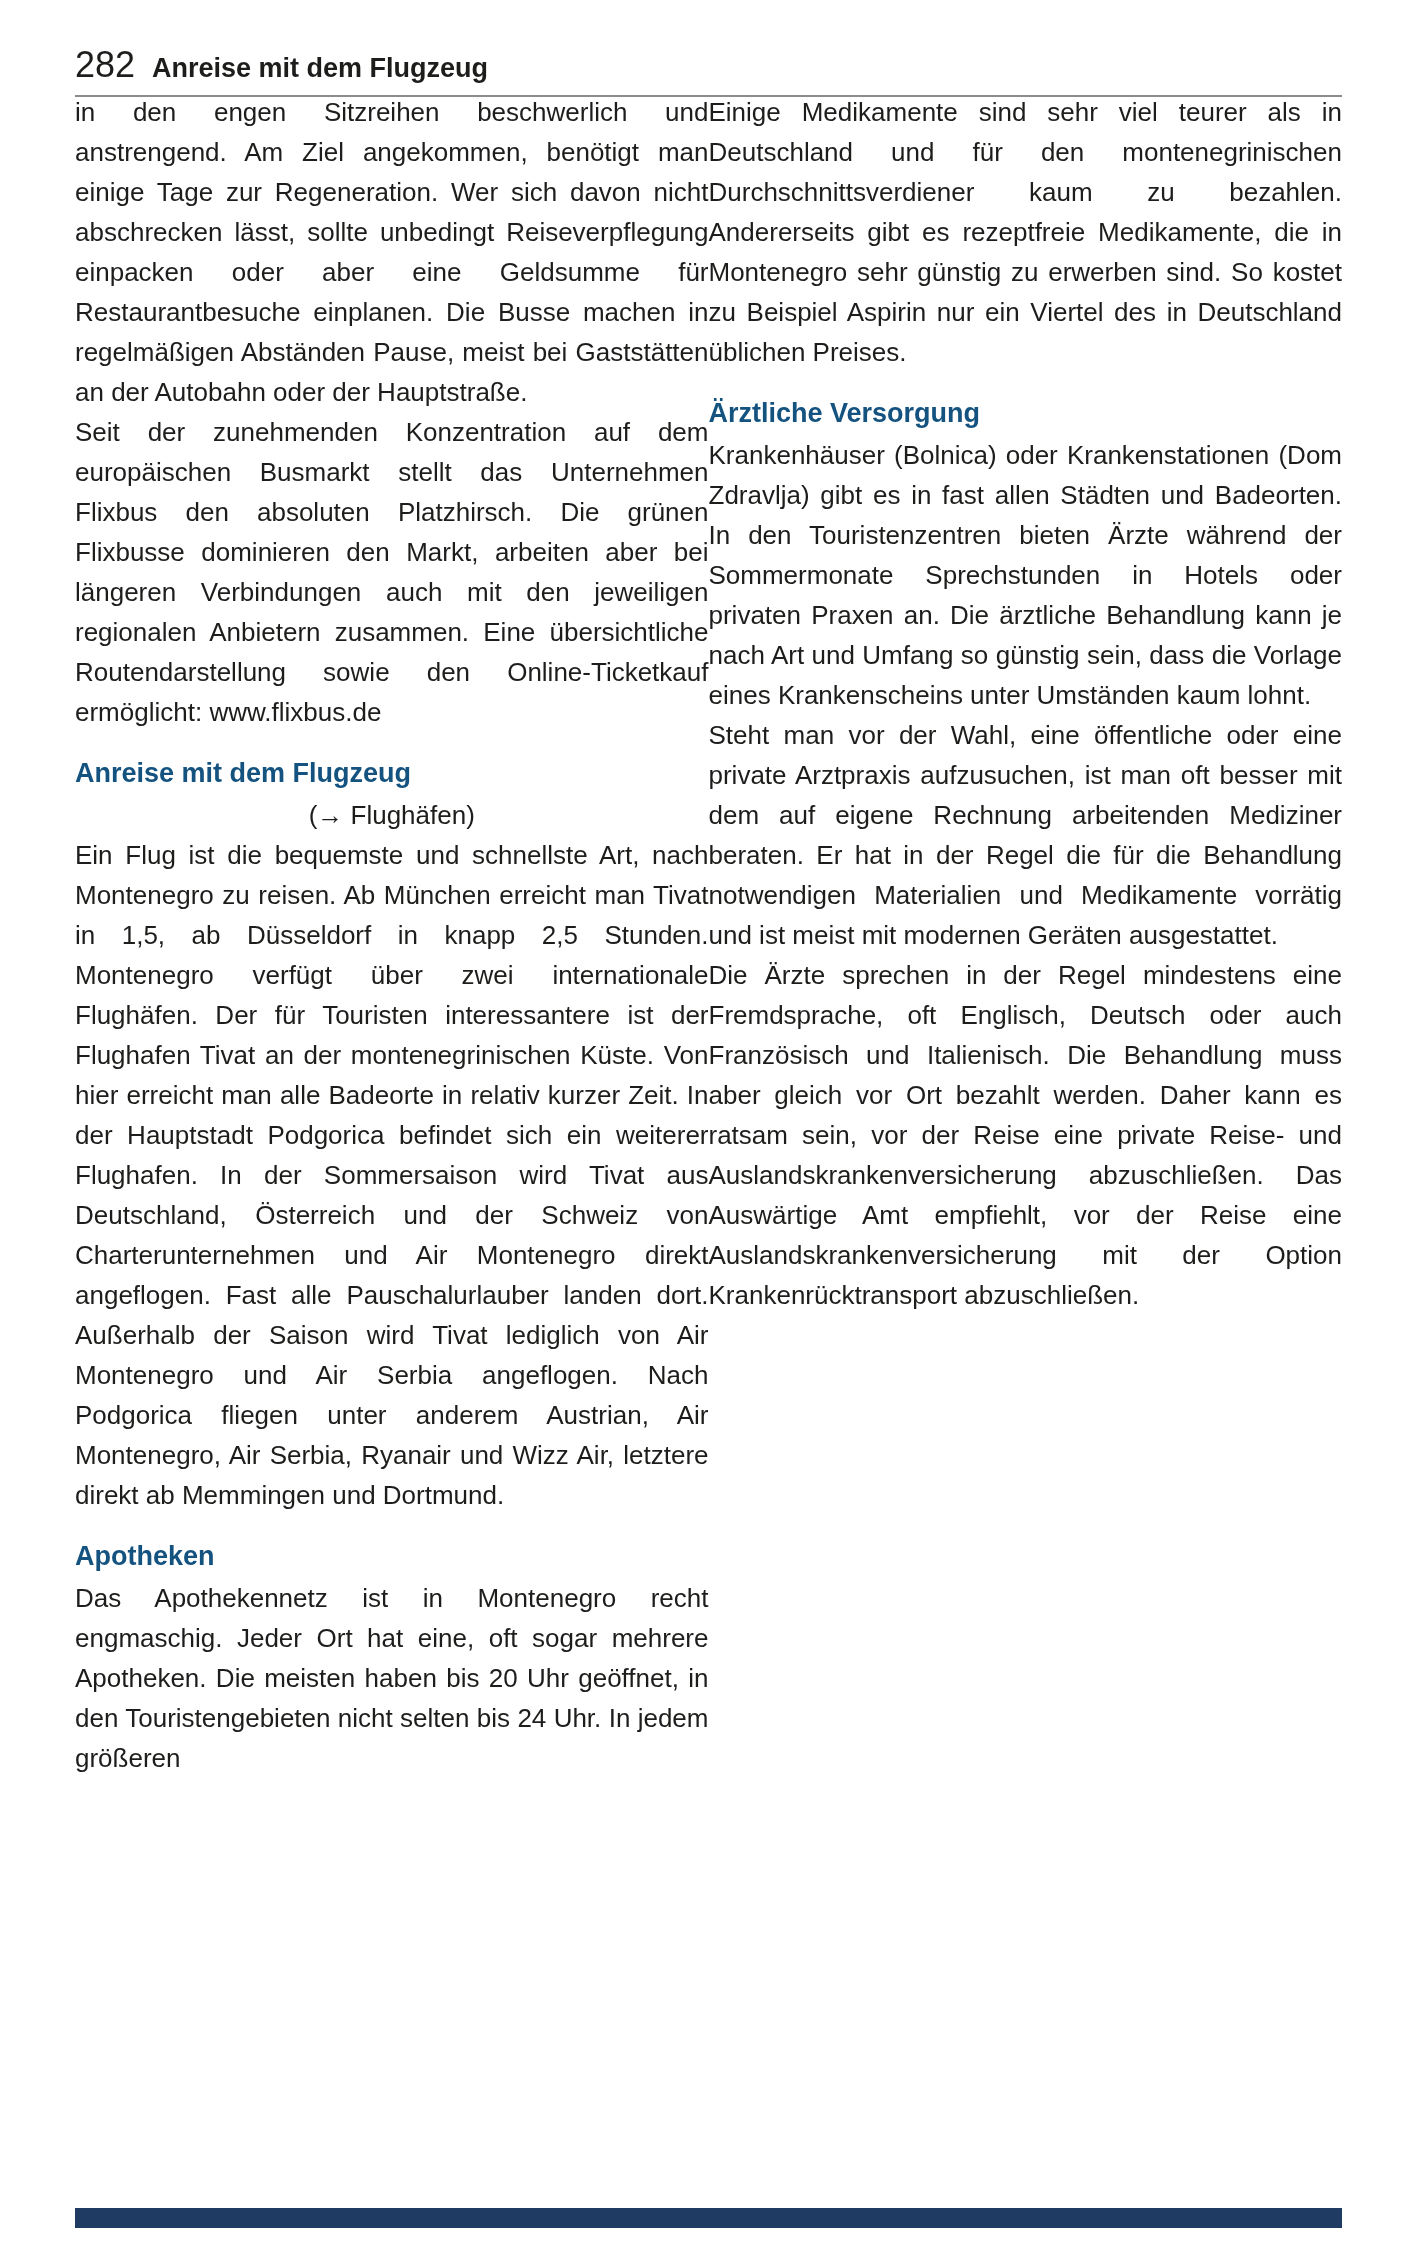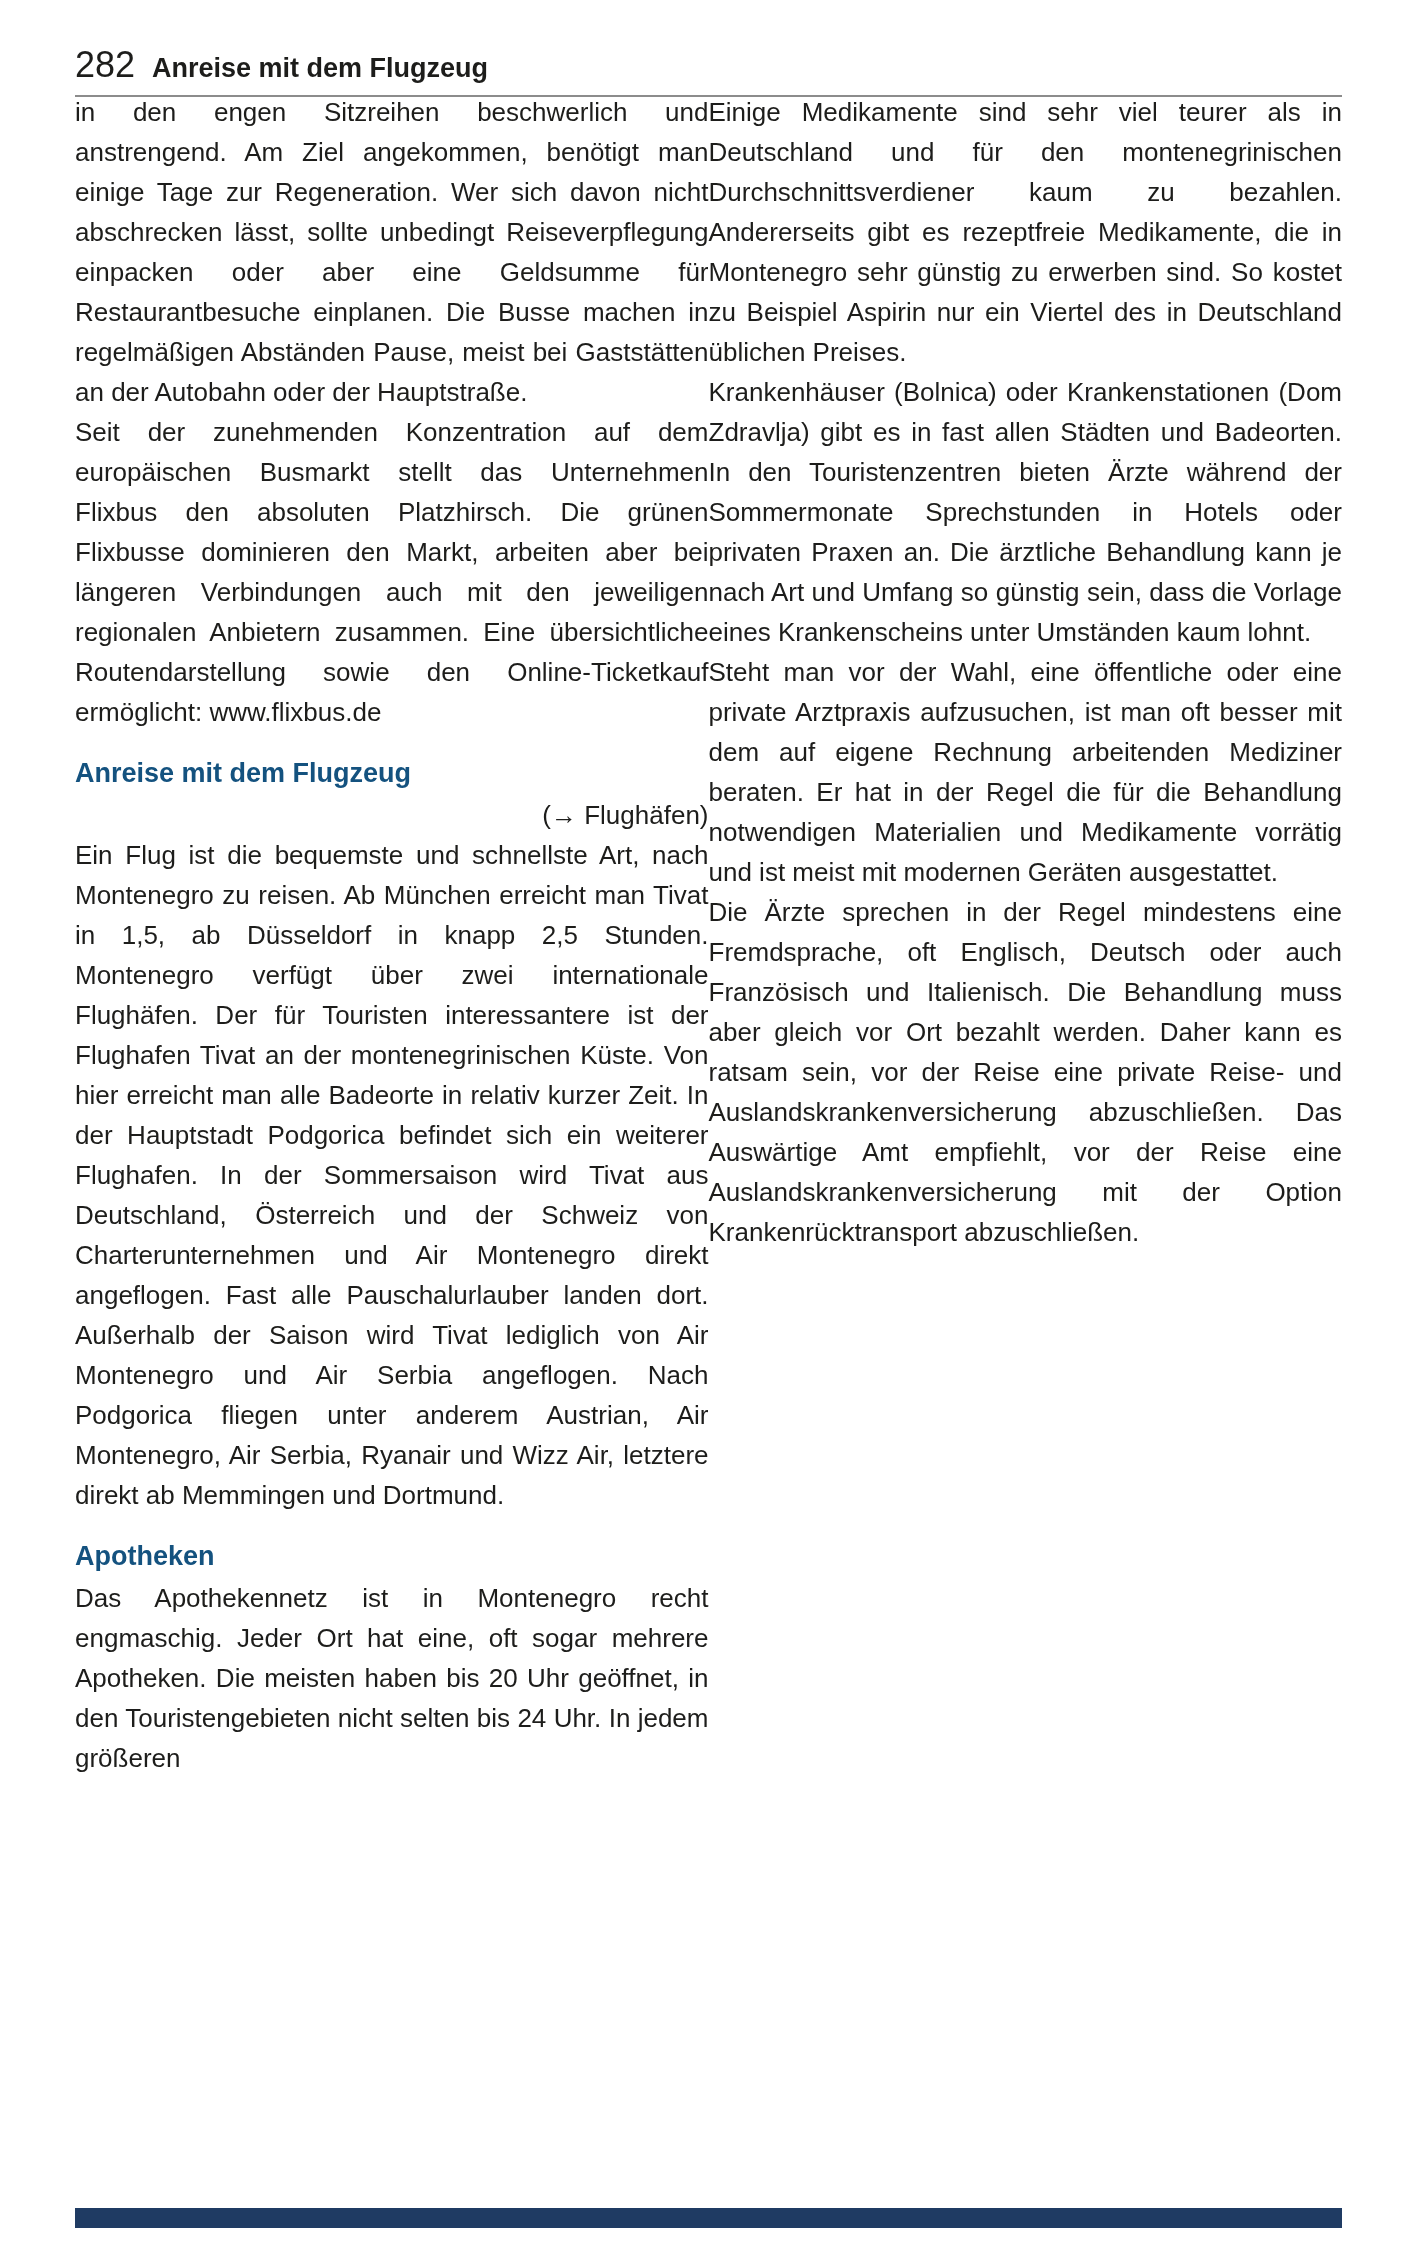--- a/index.html
+++ b/index.html
@@ -64,21 +64,21 @@
   .heading {
     margin: 24px 0 5px 0;
     font-size: 27px;
     line-height: 34px;
     font-weight: bold;
     color: #14527f;
     text-align: left;
   }
   .crossref {
     margin: 0;
-    text-align: right;
+    text-align: center;
   }
   .footer-bar {
     position: absolute;
     left: 75px;
     right: 75px;
     bottom: 16px;
     height: 20px;
     background: #1f3b63;
   }
 </style>
@@ -102,20 +102,21 @@
       <p class="para">Seit der zunehmenden Konzentration auf dem europäischen Busmarkt stellt das Unternehmen Flixbus den absoluten Platzhirsch. Die grünen Flixbusse dominieren den Markt, arbeiten aber bei längeren Verbindungen auch mit den jeweiligen regionalen Anbietern zusammen. Eine übersichtliche Routendarstellung sowie den Online-Ticketkauf ermöglicht: www.flixbus.de</p>
       <h2 class="heading">Anreise mit dem Flugzeug</h2>
       <p class="crossref">(→ Flughäfen)</p>
       <p class="para">Ein Flug ist die bequemste und schnellste Art, nach Montenegro zu reisen. Ab München erreicht man Tivat in 1,5, ab Düsseldorf in knapp 2,5 Stunden. Montenegro verfügt über zwei internationale Flughäfen. Der für Touristen interessantere ist der Flughafen Tivat an der montenegrinischen Küste. Von hier erreicht man alle Badeorte in relativ kurzer Zeit. In der Hauptstadt Podgorica befindet sich ein weiterer Flughafen. In der Sommersaison wird Tivat aus Deutschland, Österreich und der Schweiz von Charterunternehmen und Air Montenegro direkt angeflogen. Fast alle Pauschalurlauber landen dort. Außerhalb der Saison wird Tivat lediglich von Air Montenegro und Air Serbia angeflogen. Nach Podgorica fliegen unter anderem Austrian, Air Montenegro, Air Serbia, Ryanair und Wizz Air, letztere direkt ab Memmingen und Dortmund.</p>
       <h2 class="heading">Apotheken</h2>
       <p class="para">Das Apothekennetz ist in Montenegro recht engmaschig. Jeder Ort hat eine, oft sogar mehrere Apotheken. Die meisten haben bis 20 Uhr geöffnet, in den Touristengebieten nicht selten bis 24 Uhr. In jedem größeren</p>
     </section>
 
     <section class="col">
       <p class="para">Einige Medikamente sind sehr viel teurer als in Deutschland und für den montenegrinischen Durchschnittsverdiener kaum zu bezahlen. Andererseits gibt es rezeptfreie Medikamente, die in Montenegro sehr günstig zu erwerben sind. So kostet zu Beispiel Aspirin nur ein Viertel des in Deutschland üblichen Preises.</p>
+      <h2 class="heading">Ärztliche Versorgung</h2>
       <p class="para">Krankenhäuser (Bolnica) oder Krankenstationen (Dom Zdravlja) gibt es in fast allen Städten und Badeorten. In den Touristenzentren bieten Ärzte während der Sommermonate Sprechstunden in Hotels oder privaten Praxen an. Die ärztliche Behandlung kann je nach Art und Umfang so günstig sein, dass die Vorlage eines Krankenscheins unter Umständen kaum lohnt.</p>
       <p class="para">Steht man vor der Wahl, eine öffentliche oder eine private Arztpraxis aufzusuchen, ist man oft besser mit dem auf eigene Rechnung arbeitenden Mediziner beraten. Er hat in der Regel die für die Behandlung notwendigen Materialien und Medikamente vorrätig und ist meist mit modernen Geräten ausgestattet.</p>
       <p class="para">Die Ärzte sprechen in der Regel mindestens eine Fremdsprache, oft Englisch, Deutsch oder auch Französisch und Italienisch. Die Behandlung muss aber gleich vor Ort bezahlt werden. Daher kann es ratsam sein, vor der Reise eine private Reise- und Auslandskrankenversicherung abzuschließen. Das Auswärtige Amt empfiehlt, vor der Reise eine Auslandskrankenversicherung mit der Option Krankenrücktransport abzuschließen.</p>
     </section>
 
   </main>
 
   <div class="footer-bar"></div>
 
 </div>

